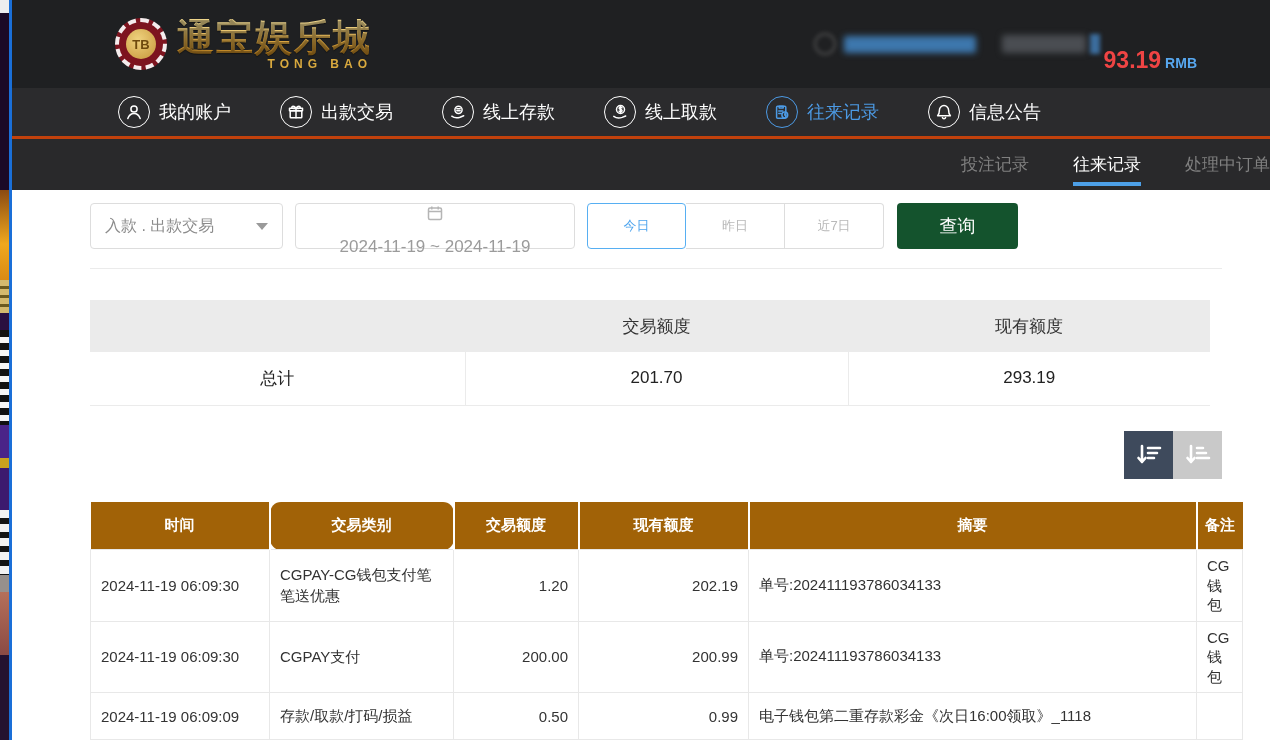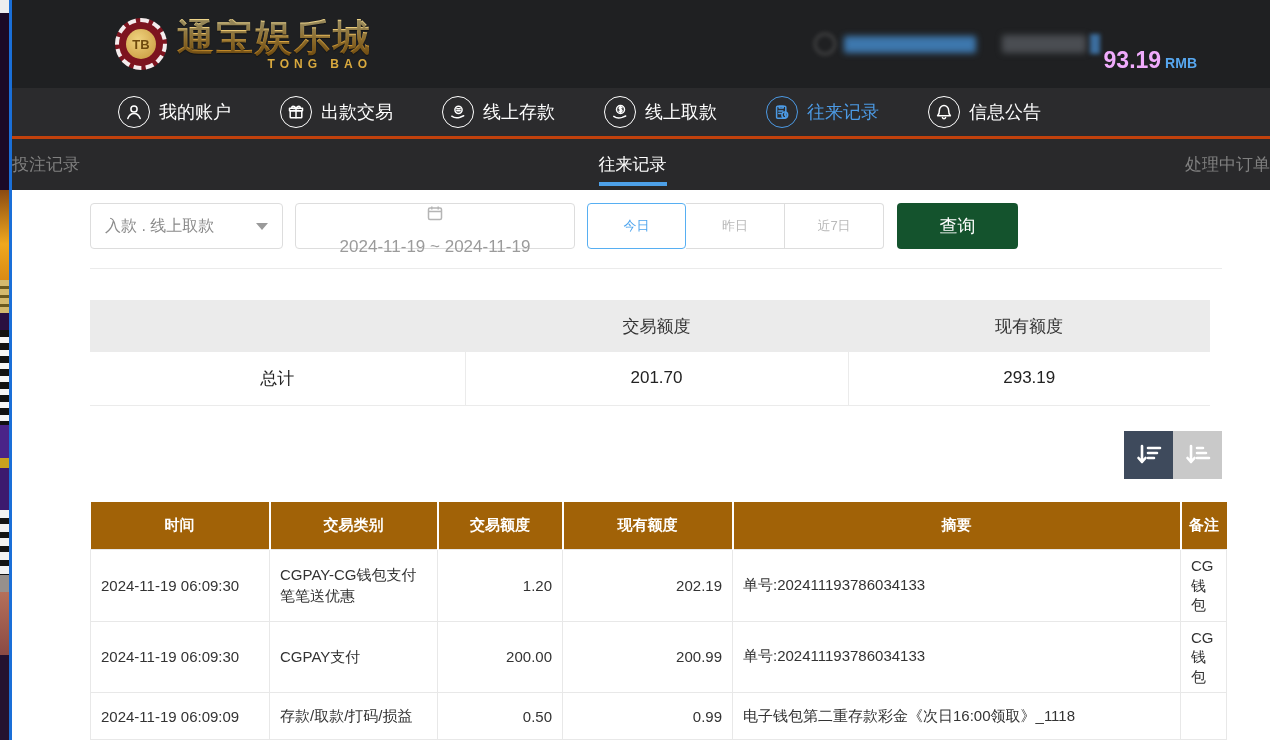--- a/index.html
+++ b/index.html
@@ -33,34 +33,34 @@
 
   .header-right { margin-left:auto; margin-right:73px; display:flex; align-items:center; gap:26px; }
   .user-wrap { display:flex; align-items:center; gap:8px; }
   .avatar-arc { width:22px; height:22px; border-radius:50%; border:2px solid #5a5a5a;
     filter:blur(2px); opacity:.8; }
   .blur-user { width:132px; height:17px; background:#3d77ad; border-radius:2px; filter:blur(3px); }
   .balance-wrap { display:flex; align-items:baseline; gap:4px; }
   .blur-balance { width:84px; height:18px; background:#4a4d52; border-radius:2px;
     filter:blur(3px); align-self:center; }
   .blur-digit { width:10px; height:20px; background:#3c6d9e; filter:blur(2px); align-self:center; }
-  .balance-amount { color:#f0abfc; font-size:23px; font-weight:bold;margin-top:32px; }
+  .balance-amount { color:#ef4444; font-size:23px; font-weight:bold;margin-top:32px; }
   .balance-currency { color:#57a7ef; font-size:14px; font-weight:bold; }
 
   
   .nav-bar { height:51px; background:#2b2b2d; border-bottom:3px solid #c2410c;
     display:flex; align-items:center; gap:49px; padding-left:106px; }
   .nav-item { display:flex; align-items:center; gap:9px; color:#fff; font-size:18px; cursor:pointer; }
   .nav-item.active { color:#4c9ae4; }
   .circ { width:32px; height:32px; border:1.6px solid currentColor; border-radius:50%;
     display:flex; align-items:center; justify-content:center; flex:0 0 auto; }
   .circ svg { stroke:currentColor; fill:none; stroke-width:1.5; stroke-linecap:round; stroke-linejoin:round; }
 
   
-  .sub-nav { height:51px; background:#29292b; display:flex; justify-content:space-between;
+  .sub-nav { height:51px; background:#29292b; display:flex; justify-content:flex-end;
     align-items:stretch; gap:44px; }
   .sub-tab { display:flex; align-items:center; color:#808080; font-size:17px;
     position:relative; cursor:pointer; }
   .sub-tab.active { color:#fff; }
   .sub-tab.active::after { content:""; position:absolute; left:0; right:0; bottom:4px;
     height:4px; background:#4da0e8; }
 
   
   .content { padding:13px 48px 0 78px; }
 
@@ -100,21 +100,21 @@
   .sort-btn.asc { background:#c9c9c9; }
   .sort-btn svg { stroke:#fff; stroke-width:2.6; stroke-linecap:round; fill:none; }
 
   
   .data-table { width:1120px; margin-top:23px; border-collapse:collapse; table-layout:fixed; }
   .data-table thead th { background:#a16207; color:#fff; height:48px; font-size:15px;
     font-weight:bold; border-right:2px solid #fff; }
   .data-table thead th:last-child { border-right:none; }
   .data-table tbody td { border:1px solid #e8e8e8; font-size:15px; color:#333;
     padding:6px 10px; height:47px; background:#fff; }
-  .c-time{width:179px;} .c-type{width:168px;} .c-amt{width:125px;}
+  .c-time{width:179px;} .c-type{width:184px;border-radius:11px;} .c-amt{width:125px;}
   .c-cur{width:170px;} .c-sum{width:448px;} .c-note{width:46px;}
   td.t-time { text-align:left; padding-left:9px; white-space:nowrap; }
   td.t-type { line-height:1.45; }
   td.t-num { text-align:right; padding-right:11px; }
   td.t-note { font-size:13px; line-height:1.3; padding:4px 5px; }
 </style>
 </head>
 <body>
 
 <div class="stage">
@@ -237,21 +237,21 @@
       </div>
       <div class="sub-tab">
         <span>处理中订单</span>
       </div>
     </div>
 
     <div class="content">
 
       <div class="filter-row">
         <div class="select-box">
-          <span>入款 . 线上取款</span>
+          <span>入款 . 出款交易</span>
           <span class="caret"></span>
         </div>
         <div class="date-box">
           <span class="cal-icon">
             <svg width="18" height="18" viewBox="0 0 18 18">
                 <rect x="2.5" y="4" width="13" height="11.5" rx="1.5"></rect>
                 <path d="M2.5 7.5h13M5.8 2.5v3M12.2 2.5v3"></path>
               </svg>
           </span>
           <span>2024-11-19 ~ 2024-11-19</span>

